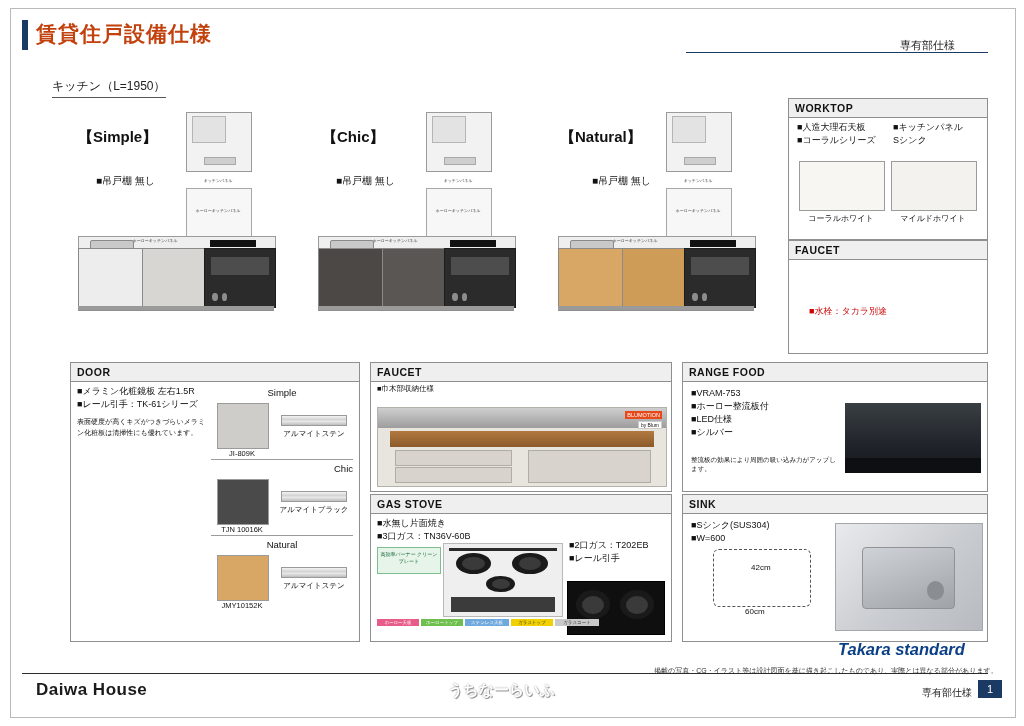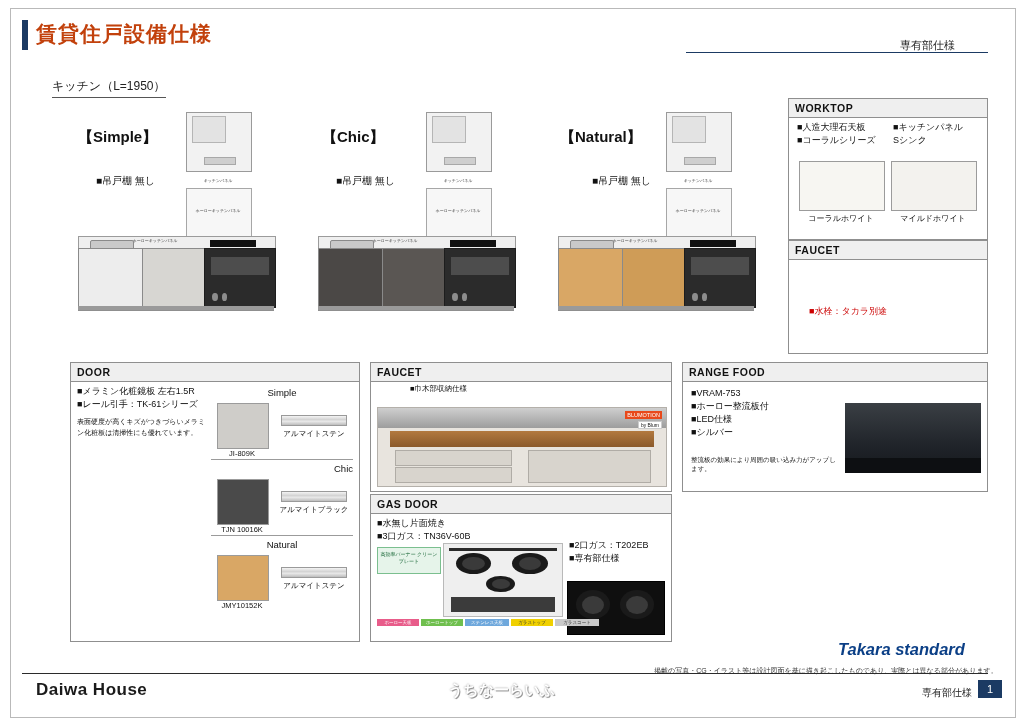--- a/index.html
+++ b/index.html
@@ -269,42 +269,42 @@
     <div class="door-sub" style="position:absolute;left:140px;top:176px;width:142px;">Natural</div>
     <div class="swatch" style="left:146px;top:192px;width:50px;height:44px;background:#d9a765;"></div>
     <div class="tiny" style="position:absolute;left:146px;top:238px;width:50px;">JMY10152K</div>
     <div class="handle" style="left:210px;top:204px;width:64px;height:9px;"></div>
     <div class="tiny" style="position:absolute;left:208px;top:218px;width:70px;">アルマイトステン</div>
   </div>
 
   <div class="panel" style="left:370px;top:362px;width:300px;height:128px;">
     <div class="panel-h">FAUCET</div>
     <div style="position:absolute;left:6px;top:21px;width:290px;">
-      <div class="bullet" style="font-size:7.5px;margin-left:33px;">■巾木部収納仕様</div>
+      <div class="bullet" style="font-size:7.5px;">■巾木部収納仕様</div>
     </div>
     <div class="photo cab-photo" style="left:6px;top:44px;width:288px;height:78px;">
       <div class="cab-top"></div>
       <div class="cab-wood"></div>
       <div class="cab-dr" style="left:6%;top:54%;width:40%;height:18%;"></div>
       <div class="cab-dr" style="left:6%;top:76%;width:40%;height:18%;"></div>
       <div class="cab-dr" style="left:52%;top:54%;width:42%;height:40%;"></div>
       <div class="orange-tag" style="right:4px;top:3px;">BLUMOTION</div>
       <div class="white-tag" style="right:4px;top:13px;">by Blum</div>
     </div>
   </div>
 
   <div class="panel" style="left:370px;top:494px;width:300px;height:146px;">
-    <div class="panel-h">GAS DOOR</div>
+    <div class="panel-h">GAS STOVE</div>
     <div style="position:absolute;left:6px;top:22px;width:170px;">
       <div class="bullet">■水無し片面焼き</div>
       <div class="bullet">■3口ガス：TN36V-60B</div>
     </div>
     <div style="position:absolute;left:198px;top:44px;width:98px;">
       <div class="bullet">■2口ガス：T202EB</div>
-      <div class="bullet">■専有部仕様</div>
+      <div class="bullet">■レール引手</div>
     </div>
     <div class="eco-badge" style="left:6px;top:52px;width:62px;height:22px;line-height:1.4;padding-top:3px;">高効率バーナー クリーンプレート</div>
 
     <div class="photo stove-photo" style="left:72px;top:48px;width:118px;height:72px;">
       <div class="grate" style="left:4%;top:6%;width:92%;height:4%;"></div>
       <div class="burner" style="left:10%;top:12%;width:30%;height:30%;">
           <div class="burner-in"></div>
         </div>
       <div class="burner" style="left:58%;top:12%;width:30%;height:30%;">
           <div class="burner-in"></div>
@@ -338,20 +338,36 @@
       <div class="bullet">■ホーロー整流板付</div>
       <div class="bullet">■LED仕様</div>
       <div class="bullet">■シルバー</div>
     </div>
     <div style="position:absolute;left:8px;top:92px;width:150px;font-size:6.5px;color:#111;line-height:1.4;">整流板の効果により周囲の吸い込み力がアップします。</div>
     <div class="hood-photo" style="left:162px;top:40px;width:136px;height:70px;">
       <div class="hood-bottom"></div>
     </div>
   </div>
 
+  <div class="panel" style="left:682px;top:494px;width:304px;height:146px;">
+    <div class="panel-h">SINK</div>
+    <div style="position:absolute;left:8px;top:24px;width:130px;">
+      <div class="bullet">■Sシンク(SUS304)</div>
+      <div class="bullet">■W=600</div>
+    </div>
+
+    <div class="dim-box" style="left:30px;top:54px;width:96px;height:56px;border-radius:6px;"></div>
+    <div class="dim-lbl" style="left:68px;top:68px;">42cm</div>
+    <div class="dim-lbl" style="left:62px;top:112px;">60cm</div>
+
+    <div class="sink-photo" style="left:152px;top:28px;width:146px;height:106px;">
+      <div class="sink-basin"></div>
+      <div class="sink-drain"></div>
+    </div>
+  </div>
 
   <div class="takara">Takara standard</div>
   <div class="disclaimer">掲載の写真・CG・イラスト等は設計図面を基に描き起こしたものであり、実際とは異なる部分があります。</div>
 
   <div class="footer-line"></div>
   <div class="daiwa">Daiwa House</div>
   <div class="uchina">うちなーらいふ</div>
   <div class="footer-right">専有部仕様</div>
   <div class="pagebox">1</div>
 </div>

